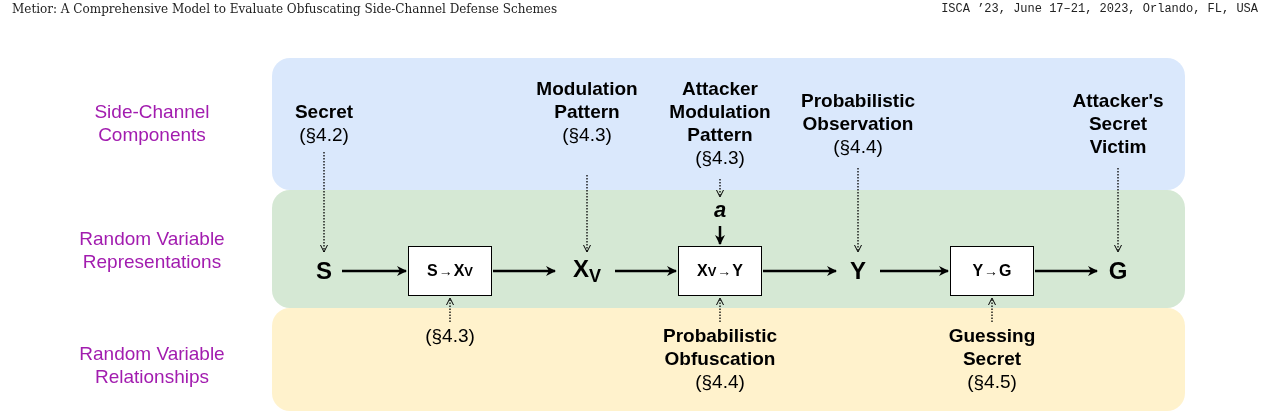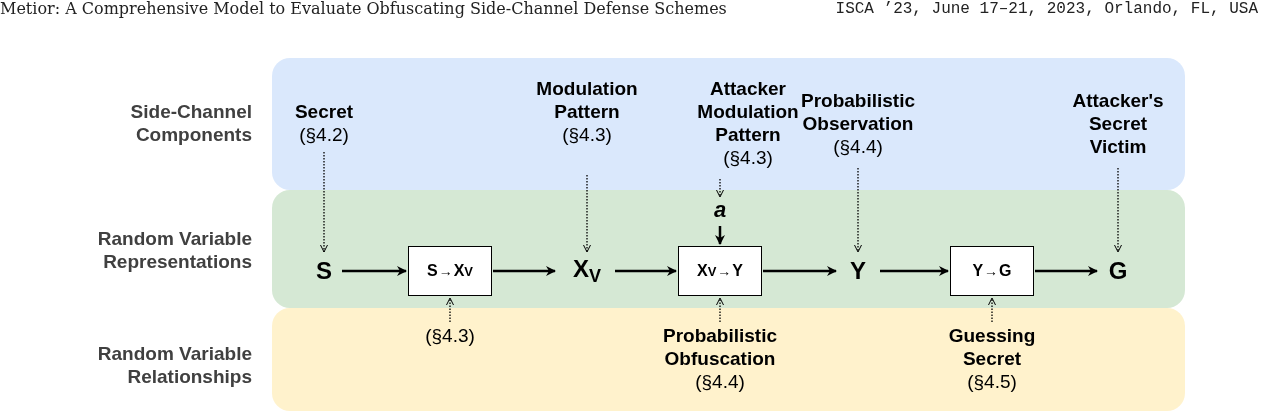--- a/index.html
+++ b/index.html
@@ -1,25 +1,25 @@
 <!DOCTYPE html>
 <html><head>
 <meta charset="utf-8">
 <style>
   html, body { margin: 0; padding: 0; background: #ffffff; }
   body { width: 1268px; height: 419px; position: relative; overflow: hidden; }
-  .hdr { position: absolute; top: 0; font-family: "DejaVu Serif", serif; font-size: 16px; color: #222; line-height: 18px; }
+  .hdr { position: absolute; top: 0; font-family: "DejaVu Serif", serif; font-size: 12px; color: #222; line-height: 18px; margin-left: 12px; }
   .hdr-left { left: 0; }
   .hdr-right { right: 10px; font-family: Liberation Mono, monospace; }
   .band { position: absolute; left: 272px; width: 913px; border-radius: 18px; }
   .band-blue { top: 58px; height: 132px; background: #dae8fc; }
   .band-green { top: 190px; height: 118px; background: #d5e8d4; }
   .band-yellow { top: 308px; height: 103px; background: #fff2cc; }
-  .rowlabel { position: absolute; width: 200px; right: calc(1268px - 252px); text-align: right;
-    font-family: "Liberation Sans", sans-serif; font-weight: bold; font-size: 19px; line-height: 23px; color: #404040; }
+  .rowlabel { position: absolute; width: 200px; right: calc(1268px - 252px); text-align: center;
+    font-family: "Liberation Sans", sans-serif; font-weight: normal; font-size: 19px; line-height: 23px; color: #a21caf; }
   .comp { position: absolute; transform: translateX(-50%); text-align: center;
     font-family: "Liberation Sans", sans-serif; font-size: 19px; line-height: 23px; color: #000; white-space: nowrap; }
   .comp .t { font-weight: bold; display: block; }
   .comp .s { font-weight: normal; display: block; }
   .node { position: absolute; transform: translate(-50%, -50%);
     font-family: "Liberation Sans", sans-serif; font-weight: bold; font-size: 24px; color: #000; white-space: nowrap; }
   .node sub { font-size: 18px; vertical-align: -5px; }
   .box { position: absolute; width: 84px; height: 50px; top: 246px; background: #fff; border: 1.5px solid #000; box-sizing: border-box;
     display: flex; align-items: center; justify-content: center;
     font-family: "Liberation Sans", sans-serif; font-weight: bold; font-size: 16px; color: #000; white-space: nowrap; }
@@ -54,21 +54,21 @@
 
 <div class="comp" style="left:324px; top:100px">
   <span class="t">Secret</span>
   <span class="s">(§4.2)</span>
 </div>
 <div class="comp" style="left:587px; top:77px">
   <span class="t">Modulation</span>
   <span class="t">Pattern</span>
   <span class="s">(§4.3)</span>
 </div>
-<div class="comp" style="left:748px; top:77px">
+<div class="comp" style="left:720px; top:77px">
   <span class="t">Attacker</span>
   <span class="t">Modulation</span>
   <span class="t">Pattern</span>
   <span class="s">(§4.3)</span>
 </div>
 <div class="comp" style="left:858px; top:89px">
   <span class="t">Probabilistic</span>
   <span class="t">Observation</span>
   <span class="s">(§4.4)</span>
 </div>

